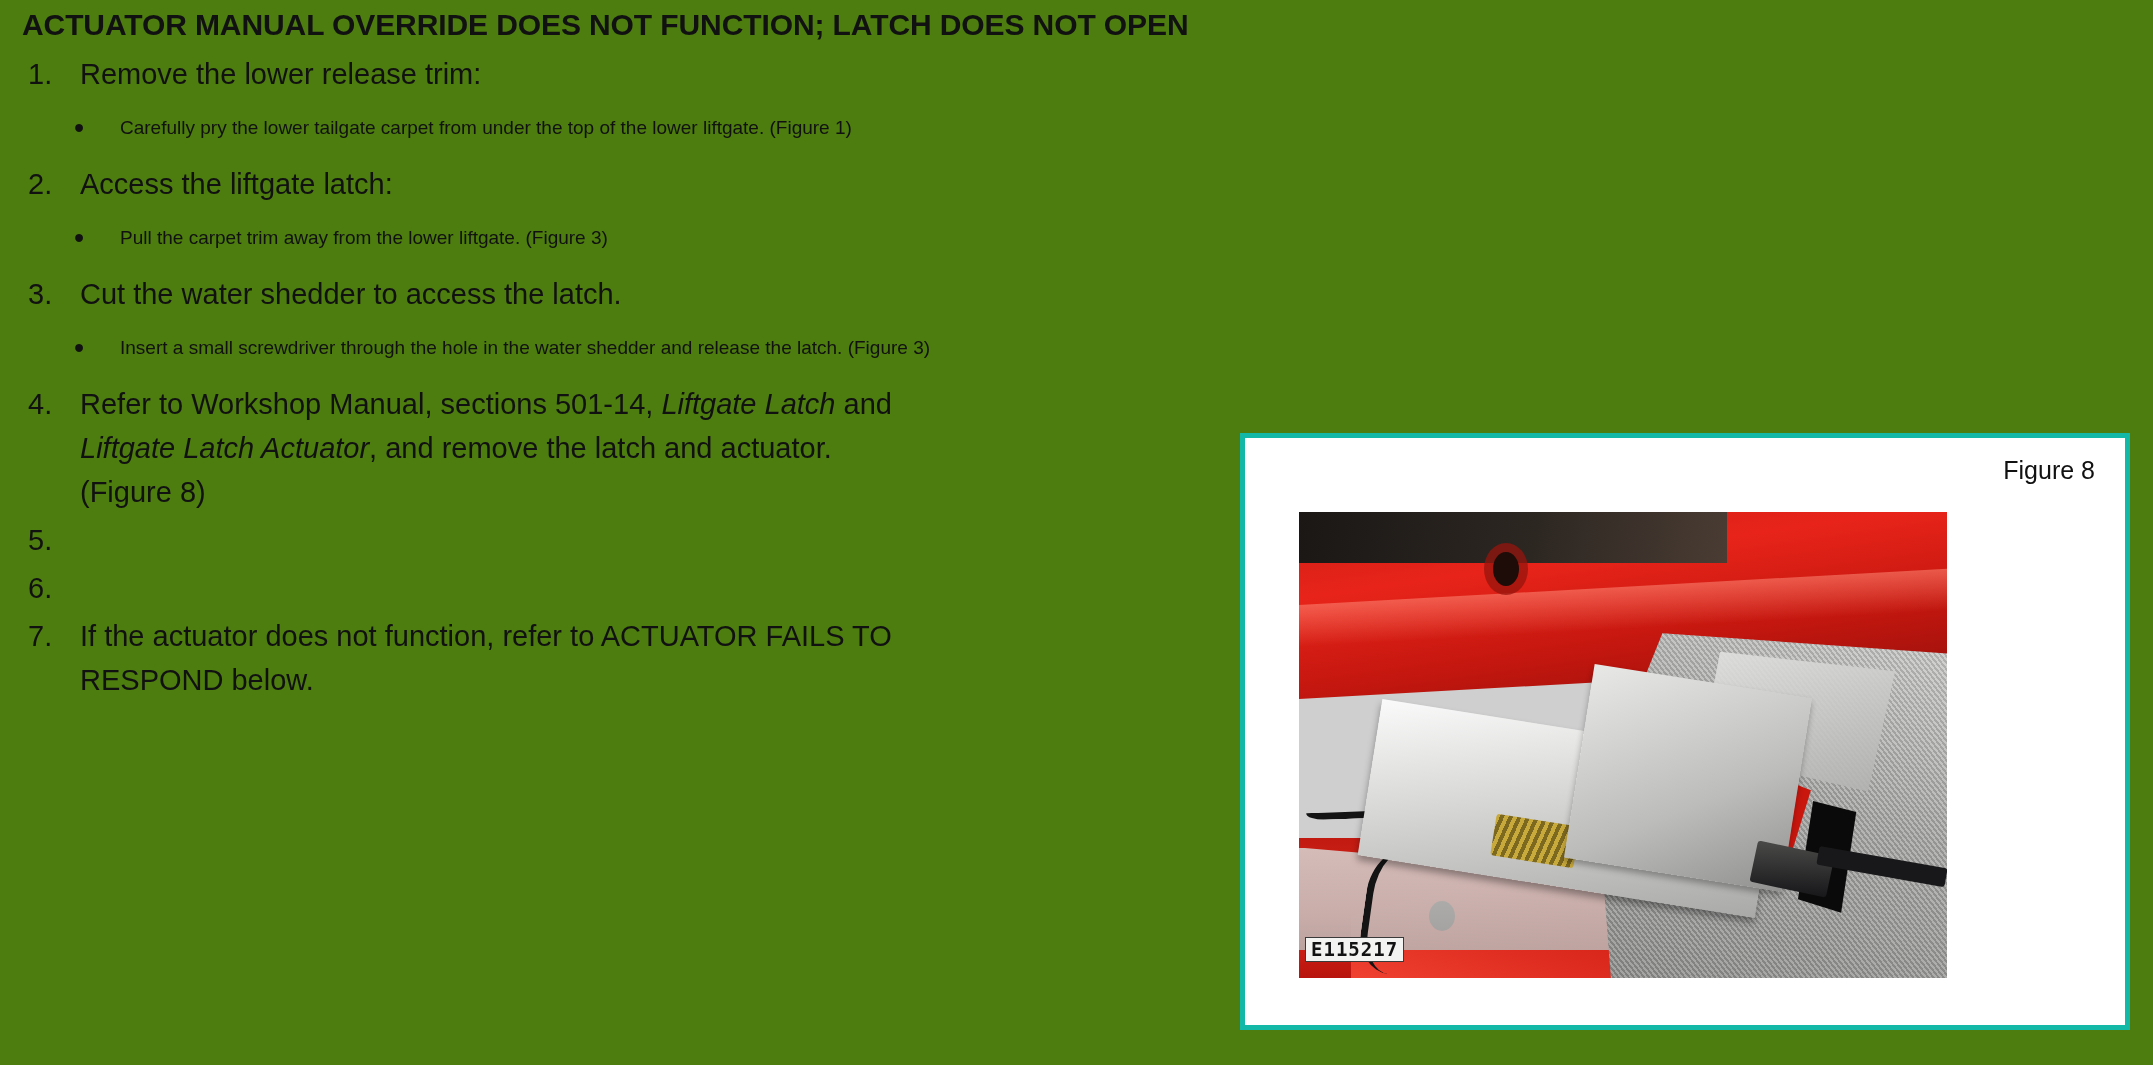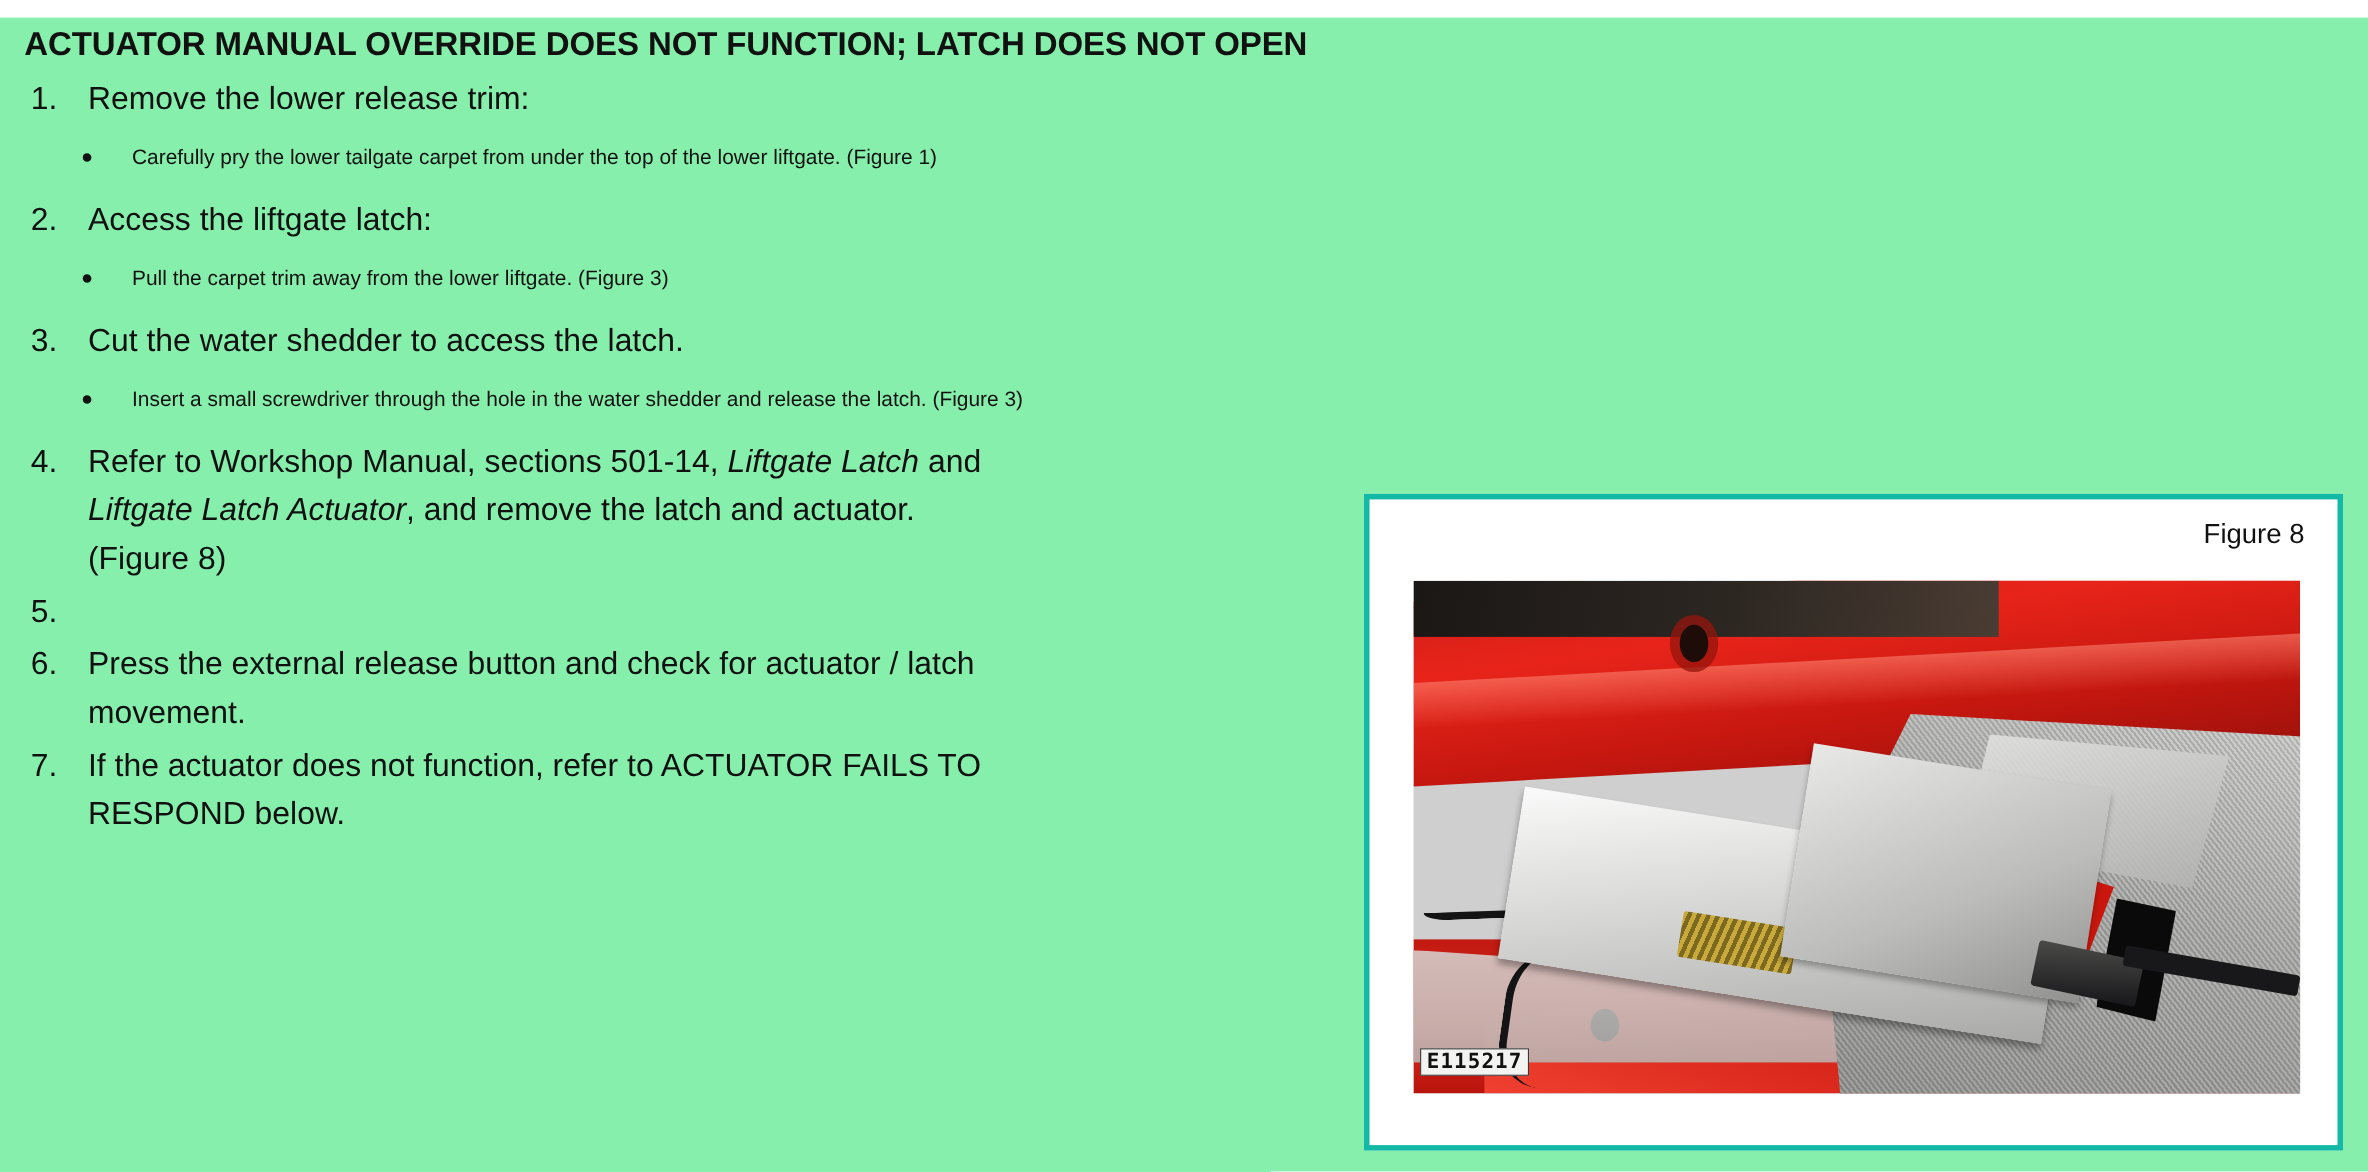--- a/index.html
+++ b/index.html
@@ -13,22 +13,21 @@
     position: relative;
     font-family: "Liberation Sans", sans-serif;
     color: #1a1a1a;
     overflow: hidden;
   }
 
   
   .page {
     position: absolute;
     inset: 0;
-    background: #86efac;
-    margin-top: 16px;
+    background: #4d7c0f;
   }
 
   
   .doc-title {
     position: absolute;
     left: 22px;
     top: 8px;
     font-size: 30px;
     font-weight: bold;
     letter-spacing: -0.1px;
@@ -107,23 +106,23 @@
   }
   .figure-caption {
     position: absolute;
     right: 30px;
     top: 18px;
     font-size: 25px;
     color: #111111;
   }
   .figure-photo {
     position: absolute;
-    left: 40px;
+    left: 54px;
     top: 74px;
-    width: 806px;
+    width: 648px;
     height: 466px;
     overflow: hidden;
     background: #cfcfcf;
   }
 
   
   .ph-top-dark {
     position: absolute;
     left: 0; top: 0; width: 66%; height: 11%;
     background: linear-gradient(100deg, #1a1715 0%, #2d2722 55%, #4a3c33 100%);
@@ -325,21 +324,20 @@
       <span class="step-num">4.</span>
       <span class="step-text"><span>Refer to Workshop Manual, sections 501-14, </span><i>Liftgate Latch</i><span> and </span><i>Liftgate Latch Actuator</i><span>, and remove the latch and actuator. (Figure 8)</span></span>
     </div>
 
     <div class="step narrow">
       <span class="step-num">5.</span>
     </div>
 
     <div class="step narrow">
       <span class="step-num">6.</span>
-      <span class="step-text">Press the external release button and check for actuator / latch movement.</span>
     </div>
 
     <div class="step narrow">
       <span class="step-num">7.</span>
       <span class="step-text">If the actuator does not function, refer to ACTUATOR FAILS TO RESPOND below.</span>
     </div>
 
   </div>
 
   <div class="figure-panel">

